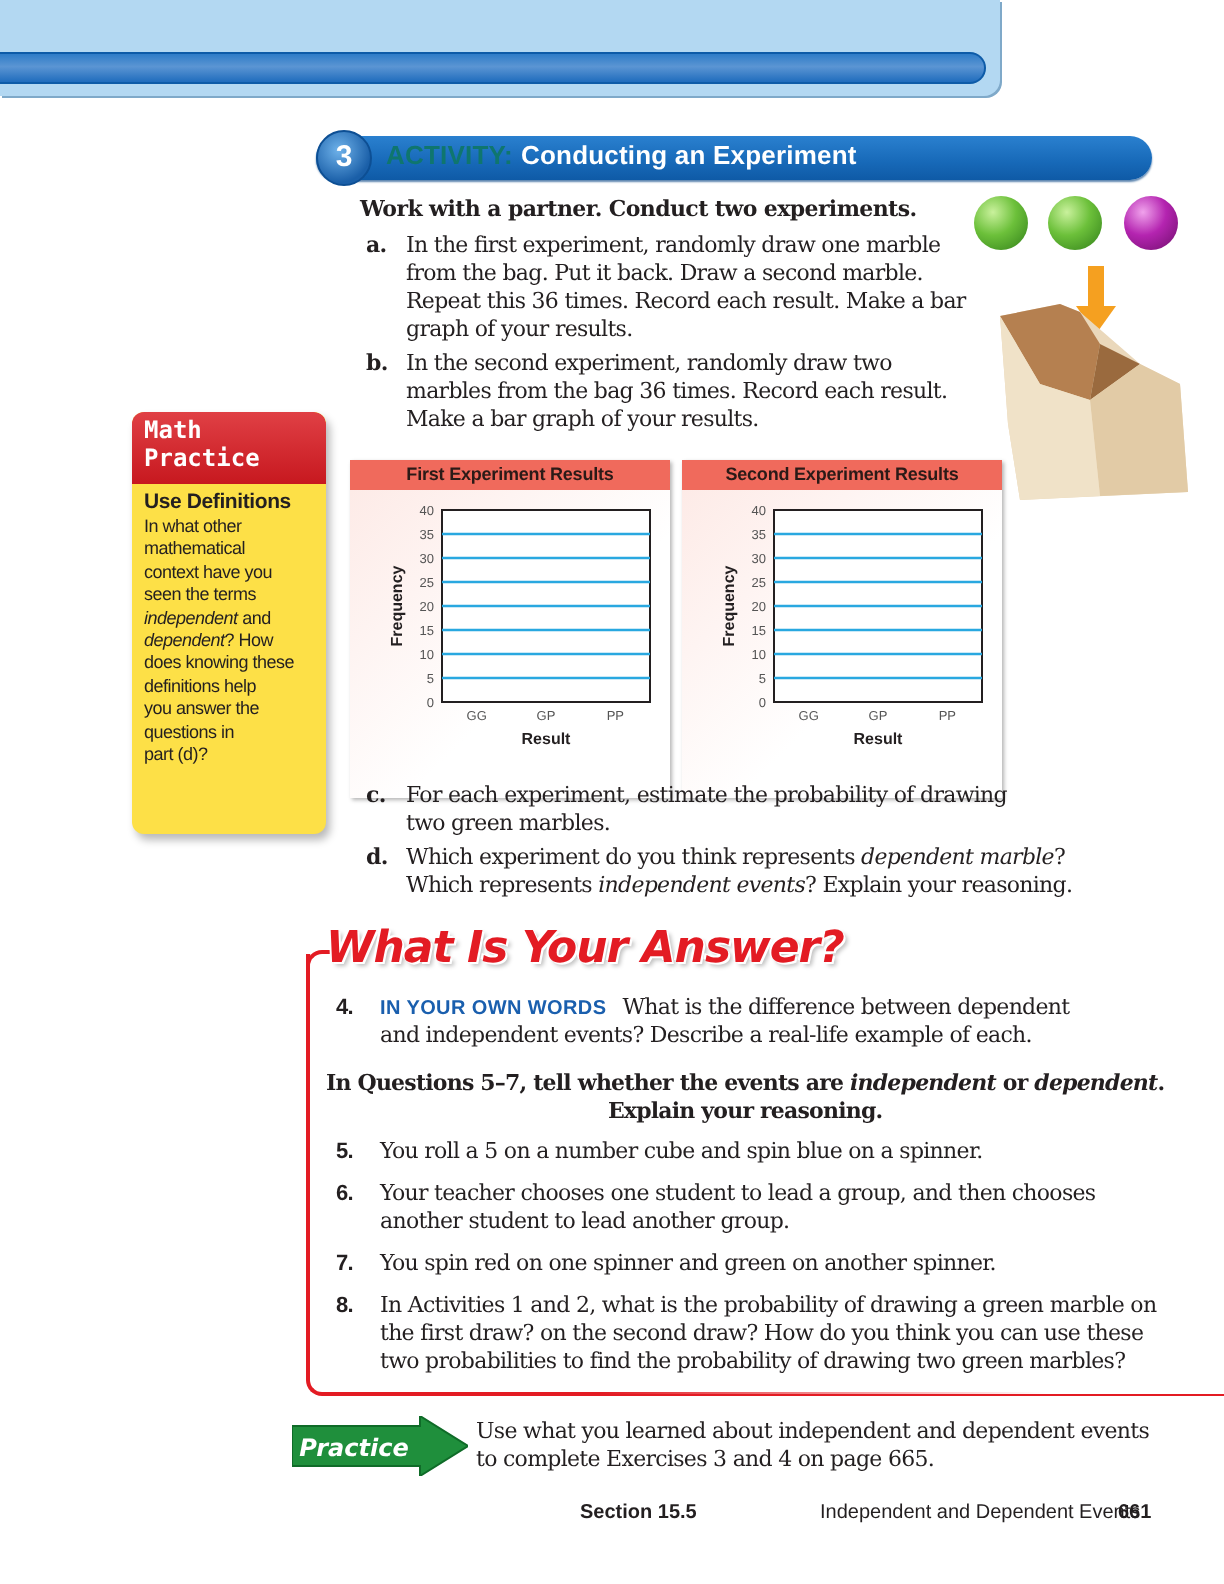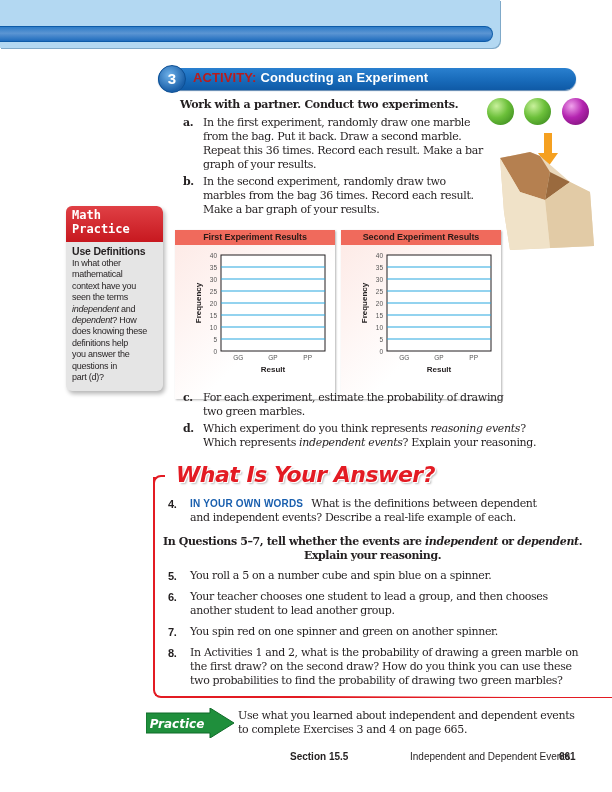--- a/index.html
+++ b/index.html
@@ -28,39 +28,39 @@
   .activity-num {
     position: absolute; left: 158px; top: 65px; width: 26px; height: 26px;
     border-radius: 50%; background: radial-gradient(circle at 40% 35%, #6fb2ea, #1a5fa8 70%);
     border: 1px solid #0d4f94; color: #ffffff;
     font: bold 15px "Liberation Sans", sans-serif; text-align: center; line-height: 26px;
   }
   .activity-title {
     position: absolute; left: 193px; top: 70px; font: bold 13px "Liberation Sans", sans-serif;
     color: #ffffff; white-space: nowrap; letter-spacing: 0.1px;
   }
-  .activity-title .lbl { color: #b91c1c; margin-right: 4px; }
+  .activity-title .lbl { color: #0f766e; margin-right: 4px; }
   .intro {
     position: absolute; left: 180px; top: 98px; font: bold 11px "DejaVu Serif", serif;
     letter-spacing: -0.3px;
   }
   .item {
     position: absolute; font-size: 11px; line-height: 14px; letter-spacing: -0.35px;
   }
   .item .lab { position: absolute; left: -20px; font-weight: bold; }
   .item .num { position: absolute; left: -22px; font-weight: bold; font-family: "Liberation Sans", sans-serif; }
   .marbles { position: absolute; left: 487px; top: 98px; width: 112px; height: 30px; }
   .marble { position: absolute; top: 0; width: 27px; height: 27px; border-radius: 50%; }
   .marble.g { background: radial-gradient(circle at 35% 30%, #c9f19c, #6cc03a 45%, #3b8a1f 90%); }
   .marble.p { background: radial-gradient(circle at 35% 30%, #f0a2ec, #b424b0 45%, #7b1277 90%); }
   .arrow-down { position: absolute; left: 538px; top: 133px; width: 20px; height: 36px; }
   .bag { position: absolute; left: 490px; top: 152px; width: 108px; height: 98px; }
   .mp-box {
-    position: absolute; left: 66px; top: 206px; width: 97px; height: 185px;
-    background: #e5e5e5; border-radius: 6px;
+    position: absolute; left: 66px; top: 206px; width: 97px; height: 211px;
+    background: #fde047; border-radius: 6px;
     box-shadow: 2px 3px 4px rgba(0,0,0,0.28); overflow: hidden;
   }
   .mp-head {
     background: linear-gradient(#e04045, #c7181f); height: 34px; padding: 2px 6px 0 6px;
     color: #ffffff; font: bold 12px "DejaVu Sans Mono", monospace; line-height: 14px;
     border-top-right-radius: 6px;
   }
   .mp-sub { font: bold 10.5px "Liberation Sans", sans-serif; padding: 3px 4px 1px 6px; letter-spacing: -0.2px; }
   .mp-body { font: 9px "Liberation Sans", sans-serif; line-height: 11.4px; padding: 0 4px 0 6px; letter-spacing: -0.25px; }
   .chart-card {
@@ -71,21 +71,20 @@
   .chart-card .ctitle {
     height: 15px; background: #f06a5c; color: #2b1a17; text-align: center;
     font: bold 9px "Liberation Sans", sans-serif; line-height: 15px; letter-spacing: -0.1px;
   }
   .chart-card svg { position: absolute; left: 0; top: 15px; }
   .wiya-title {
     position: absolute; left: 163px; top: 462px;
     font: bold 22px "DejaVu Sans", sans-serif; color: #e31b23; letter-spacing: -0.5px;
     text-shadow: 1px 1px 0 #ffffff, -1px -1px 0 #ffffff, 2px 2px 2px rgba(0,0,0,0.25);
     font-style: italic;
-    margin-left: 13px;
   }
   .wiya-frame {
     position: absolute; left: 153px; top: 477px; width: 460px; height: 219px;
     border-left: 2px solid #e31b23; border-bottom: 2px solid #e31b23;
     border-bottom-left-radius: 8px;
   }
   .wiya-frame-top {
     position: absolute; left: 153px; top: 475px; width: 10px; height: 8px;
     border-top: 2px solid #e31b23; border-left: 2px solid #e31b23; border-top-left-radius: 8px;
   }
@@ -223,32 +222,32 @@
     </svg>
 </div>
 
 <div class="item" style="left:203px; top:391px;">
   <span class="lab">c.</span>
   <div>For each experiment, estimate the probability of drawing</div>
   <div>two green marbles.</div>
 </div>
 <div class="item" style="left:203px; top:422px;">
   <span class="lab">d.</span>
-  <div><span>Which experiment do you think represents </span><i>reasoning events</i><span>?</span></div>
+  <div><span>Which experiment do you think represents </span><i>dependent marble</i><span>?</span></div>
   <div><span>Which represents </span><i>independent events</i><span>? Explain your reasoning.</span></div>
 </div>
 
 <div class="wiya-frame-top"></div>
 <div class="wiya-frame"></div>
 <div class="wiya-fade"></div>
 <div class="wiya-title">What Is Your Answer?</div>
 
 <div class="item" style="left:190px; top:497px;">
   <span class="num">4.</span>
-  <div><span class="iyow">IN YOUR OWN WORDS</span><span>What is the definitions between dependent</span></div>
+  <div><span class="iyow">IN YOUR OWN WORDS</span><span>What is the difference between dependent</span></div>
   <div>and independent events? Describe a real-life example of each.</div>
 </div>
 
 <div class="q-intro">
   <div><span>In Questions 5–7, tell whether the events are </span><i>independent</i><span> or </span><i>dependent</i><span>.</span></div>
   <div>Explain your reasoning.</div>
 </div>
 
 <div class="item" style="left:190px; top:569px;">
   <span class="num">5.</span>

